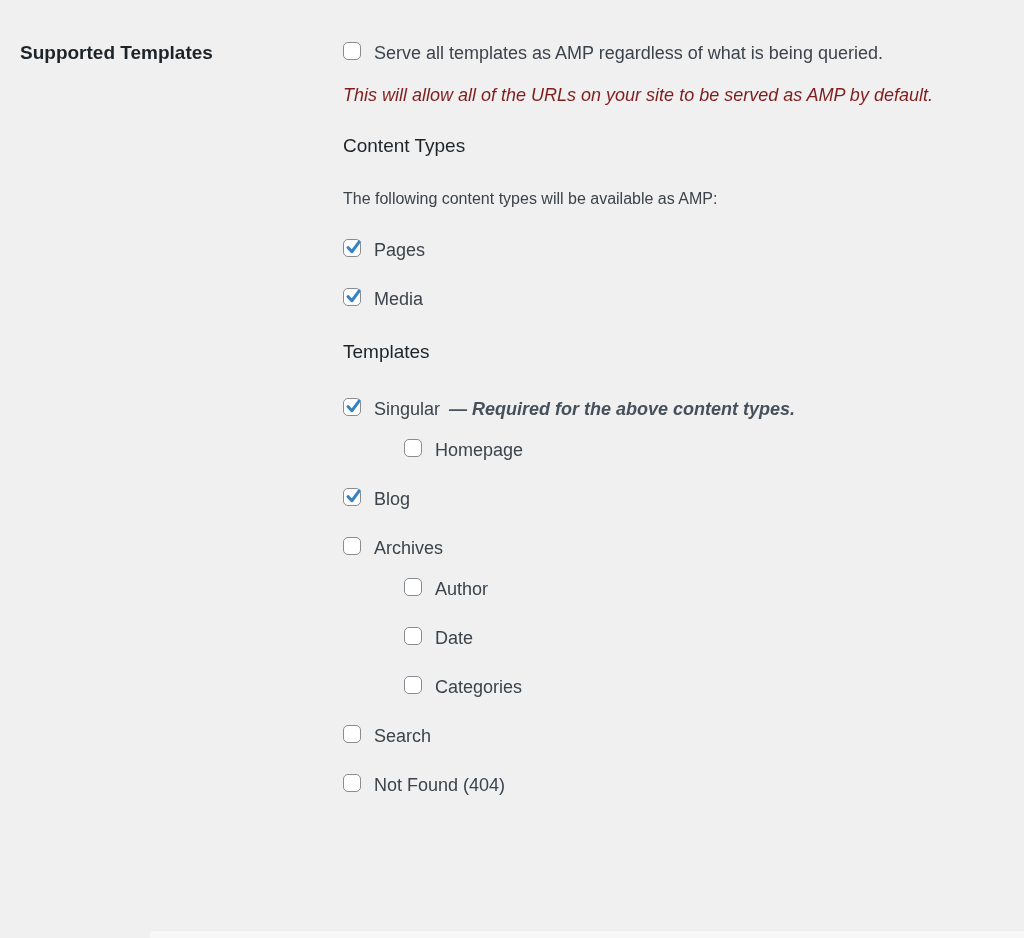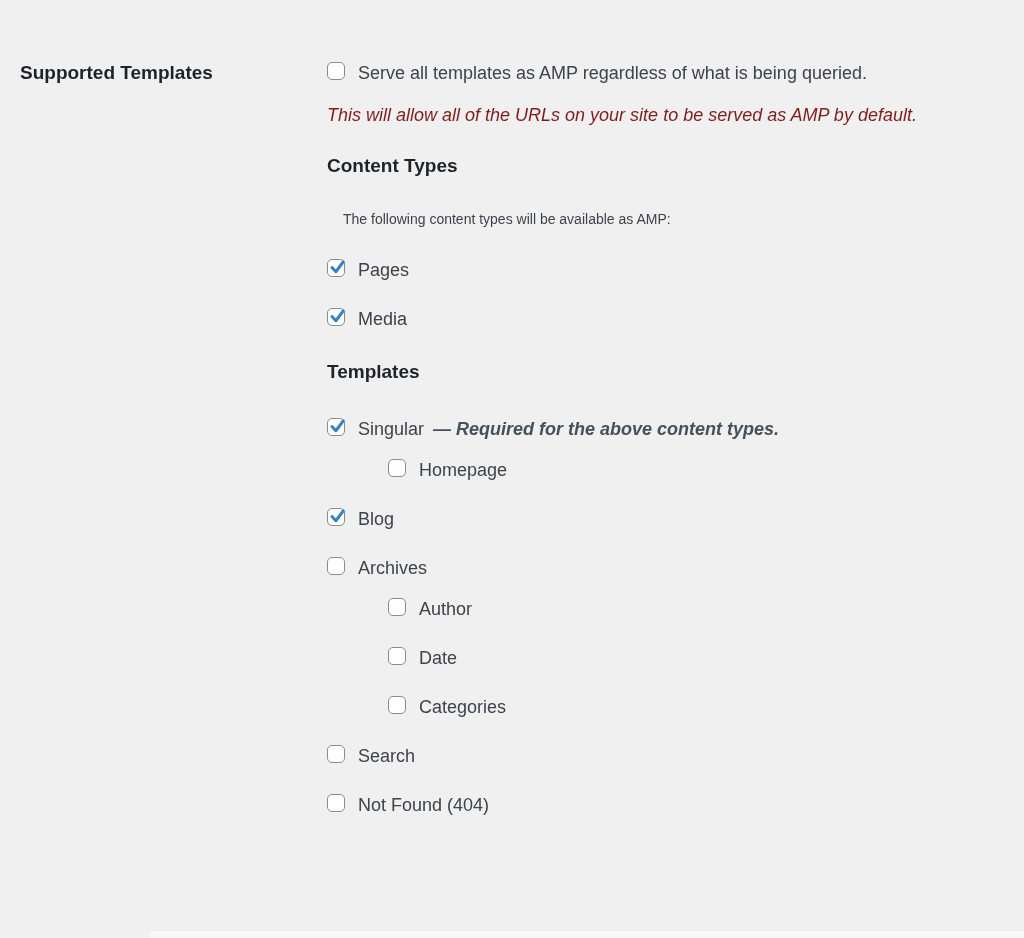--- a/index.html
+++ b/index.html
@@ -4,21 +4,21 @@
 <style>
   * { box-sizing: border-box; margin: 0; padding: 0; }
   html, body { width: 1024px; height: 938px; }
   body {
     background: #f0f0f1;
     font-family: "Liberation Sans", sans-serif;
     color: #3c434a;
     position: relative;
     overflow: hidden;
   }
-  .wrap { display: flex; padding-top: 62px; }
+  .wrap { display: flex; padding-top: 42px; gap: 16px; }
   .label-col { width: 327px; flex: 0 0 327px; padding-left: 20px; }
   .field-label {
     font-size: 19px; font-weight: 700; color: #1d2327; line-height: 22px;
     display: inline-block;
   }
   .content-col { flex: 1 1 auto; padding-right: 20px; }
 
   .row { display: flex; align-items: flex-start; height: 22px; margin-bottom: 27px; }
   .row.tight { margin-top: -8px; }
   .row.indent { padding-left: 61px; }
@@ -50,25 +50,25 @@
 
   .row-label { font-size: 18px; line-height: 22px; color: #3c434a; cursor: pointer; }
   .row-suffix { font-size: 18px; line-height: 22px; font-style: italic; color: #46505a; margin-left: 9px; font-weight: bold; }
   .row-suffix:empty { display: none; }
 
   .description {
     font-size: 18px; font-style: italic; color: #7f1d1d;
     line-height: 22px; margin: 0 0 29px 0;
   }
   .section-heading {
-    font-size: 19px; font-weight: 700; color: #1d2327;
+    font-size: 19px; font-weight: 400; color: #1d2327;
     line-height: 22px; margin: 0 0 31px 0;
   }
   .section-heading.templates { margin: 31px 0 35px 0; }
-  .intro { font-size: 14px; line-height: 22px; color: #3c434a; margin: 0 0 29px 16px; }
+  .intro { font-size: 16px; line-height: 22px; color: #3c434a; margin: 0 0 29px 0; }
 
   .bottom-strip {
     position: absolute; bottom: 0; left: 150px; right: 0; height: 8px;
     background: #f7f7f8;
     border-top: 1px solid #ededee;
   }
 </style>
 </head>
 <body>
 

